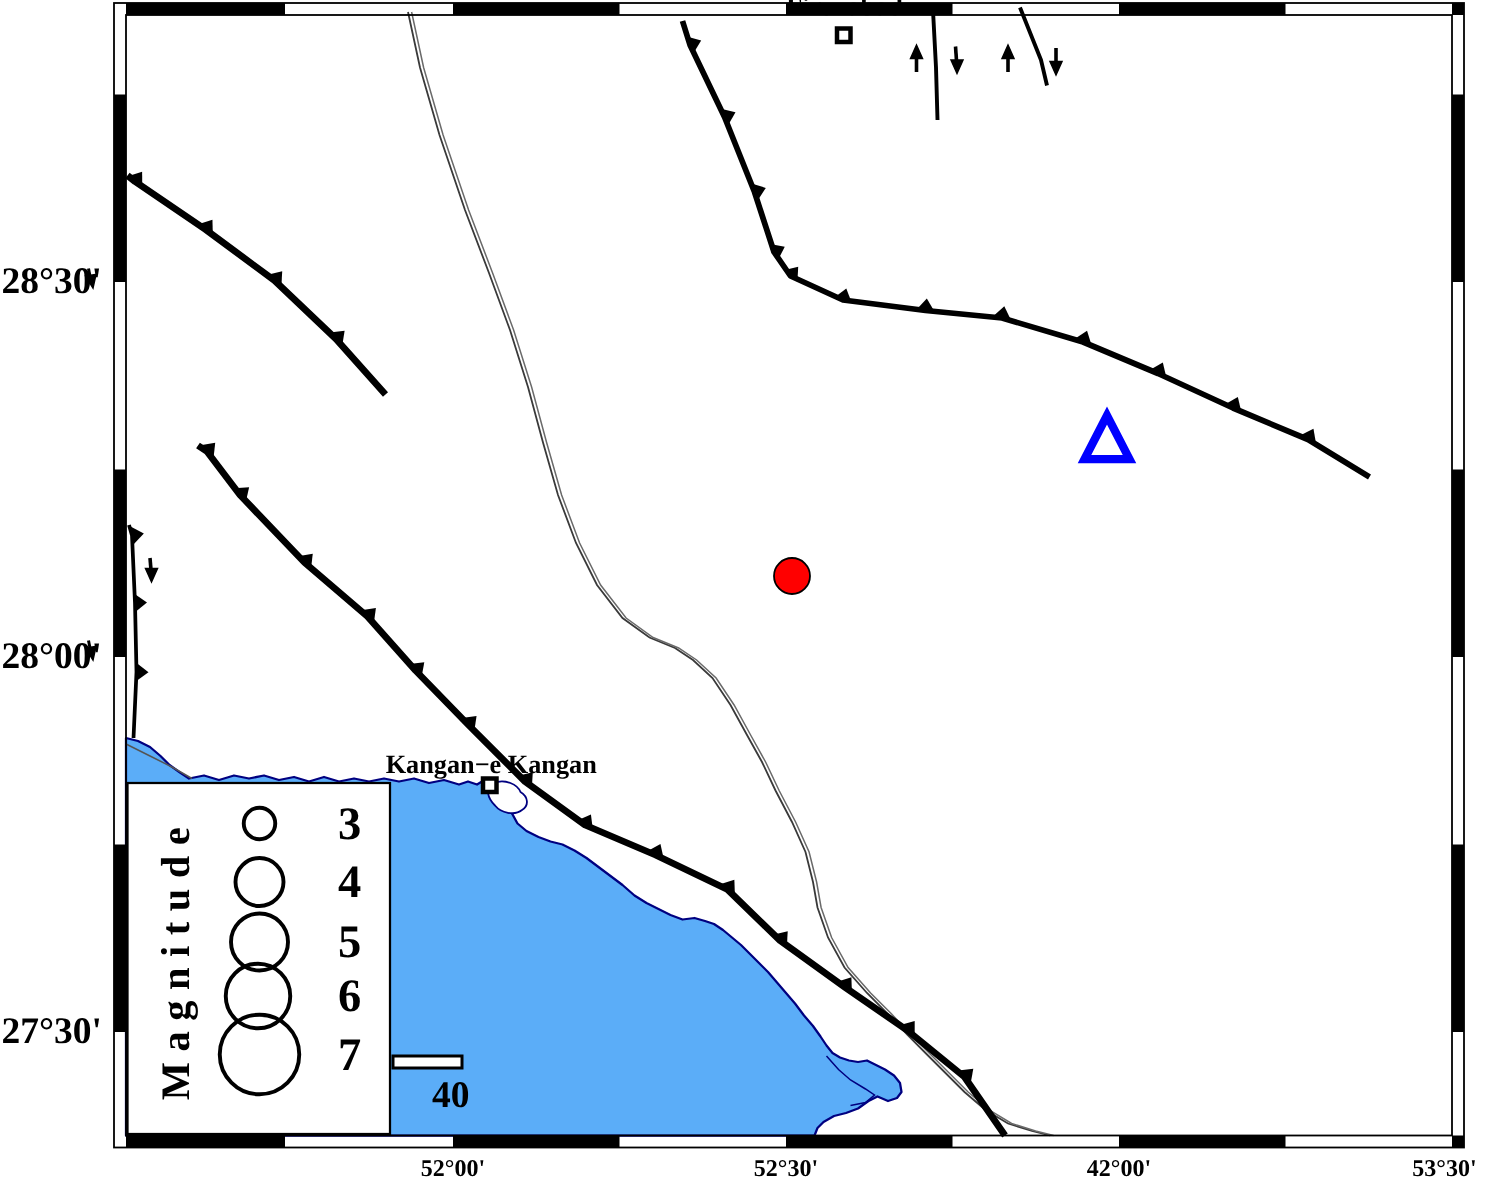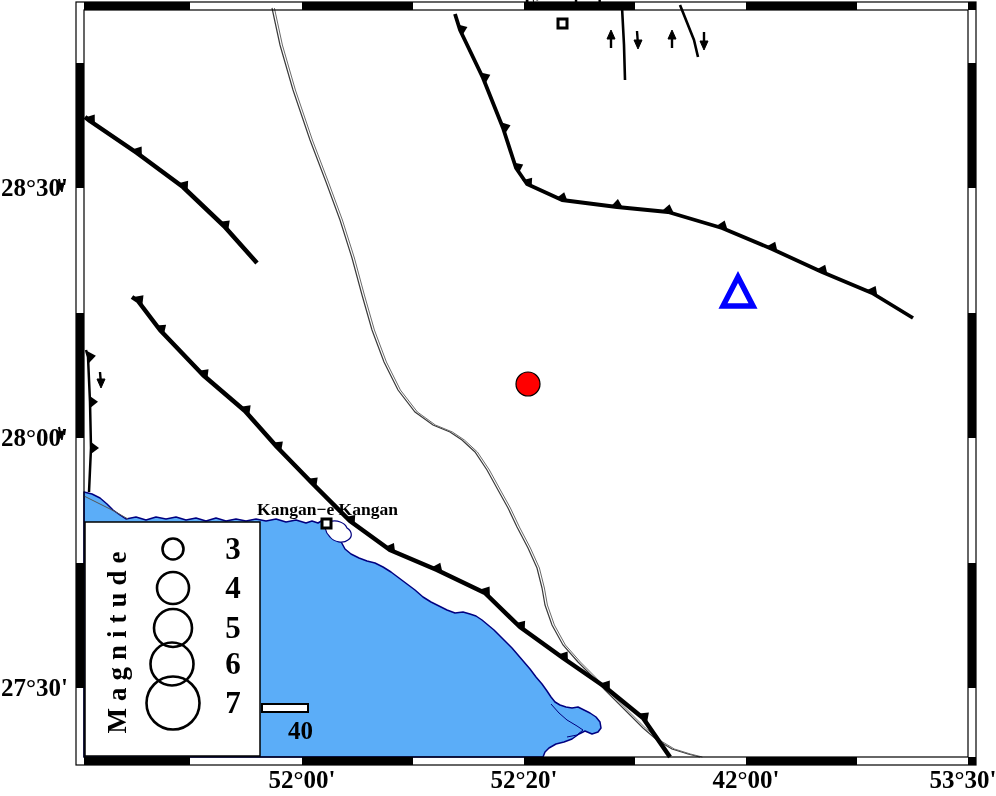--- a/index.html
+++ b/index.html
@@ -4,21 +4,21 @@
 <style>
   html,body { margin:0; padding:0; background:#ffffff; }
   .screen {
     position:relative; width:996px; height:796px; background:#ffffff;
     overflow:hidden; font-family:"Liberation Serif","DejaVu Serif",serif;
     color:#000;
   }
   .screen svg { position:absolute; left:0; top:0; }
   .lbl { position:absolute; font-weight:bold; white-space:nowrap; }
   .lat-lbl  { font-size:25px; width:70px; text-align:right; line-height:30px; }
-  .lon-lbl  { font-size:25px; width:110px; text-align:center; line-height:30px; }
+  .lon-lbl  { font-size:16px; width:110px; text-align:center; line-height:30px; }
   .city-lbl { font-size:17.5px; text-align:center; }
   .mag-num  { font-size:31px; width:34px; text-align:center; line-height:36px; }
   .legend-title {
     font-size:27px; letter-spacing:7px; width:250px; height:32px;
     text-align:center; line-height:32px;
     transform:rotate(-90deg); transform-origin:center center;
   }
   .scale-num { font-size:25px; width:42px; text-align:left;font-family:Liberation Serif, serif; }
 </style>
 </head>
@@ -149,21 +149,21 @@
       <rect x="968" y="313" width="8" height="125" fill="#000"></rect>
       <rect x="968" y="563" width="8" height="125" fill="#000"></rect>
     </g>
   </svg>
 
   <div class="lbl lat-lbl" style="left:-2px; top:173px;">28°30'</div>
   <div class="lbl lat-lbl" style="left:-2px; top:423px;">28°00'</div>
   <div class="lbl lat-lbl" style="left:-2px; top:673px;">27°30'</div>
 
   <div class="lbl lon-lbl" style="left:247px; top:765px;">52°00'</div>
-  <div class="lbl lon-lbl" style="left:469px; top:765px;">52°20'</div>
+  <div class="lbl lon-lbl" style="left:469px; top:765px;">52°30'</div>
   <div class="lbl lon-lbl" style="left:691px; top:765px;">42°00'</div>
   <div class="lbl lon-lbl" style="left:908px; top:765px;">53°30'</div>
 
   <div class="lbl city-lbl" style="left:511px; top:-6px; width:104px;">Firuzabad</div>
   <div class="lbl city-lbl" style="left:255px; top:499px; width:145px;">Kangan−e Kangan</div>
 
   <div class="lbl legend-title" style="left:-8px; top:623px;">Magnitude</div>
   <div class="lbl mag-num" style="left:216px; top:531px;">3</div>
   <div class="lbl mag-num" style="left:216px; top:570px;">4</div>
   <div class="lbl mag-num" style="left:216px; top:610px;">5</div>

